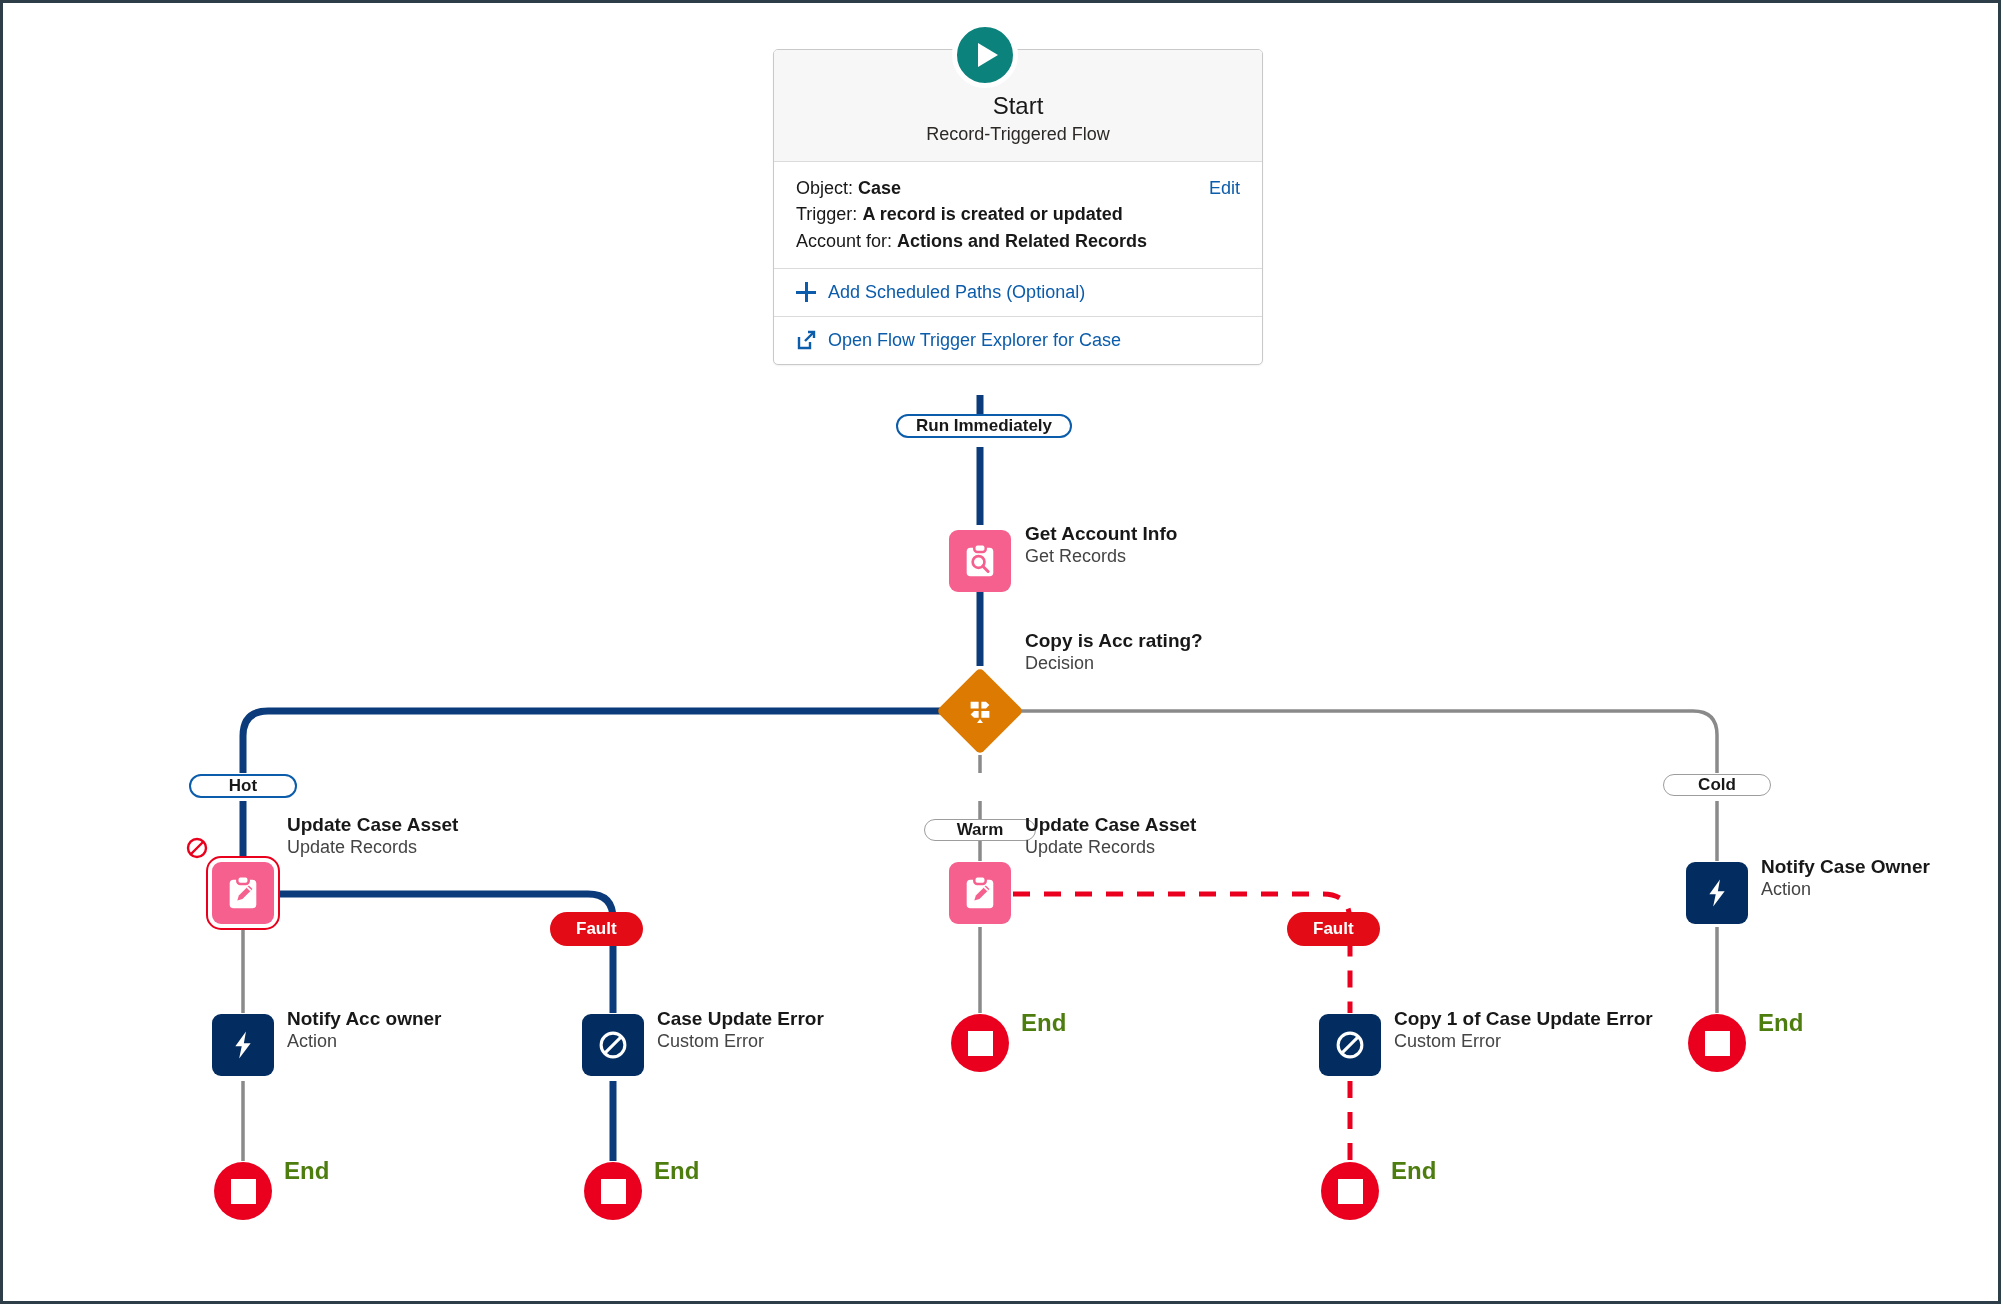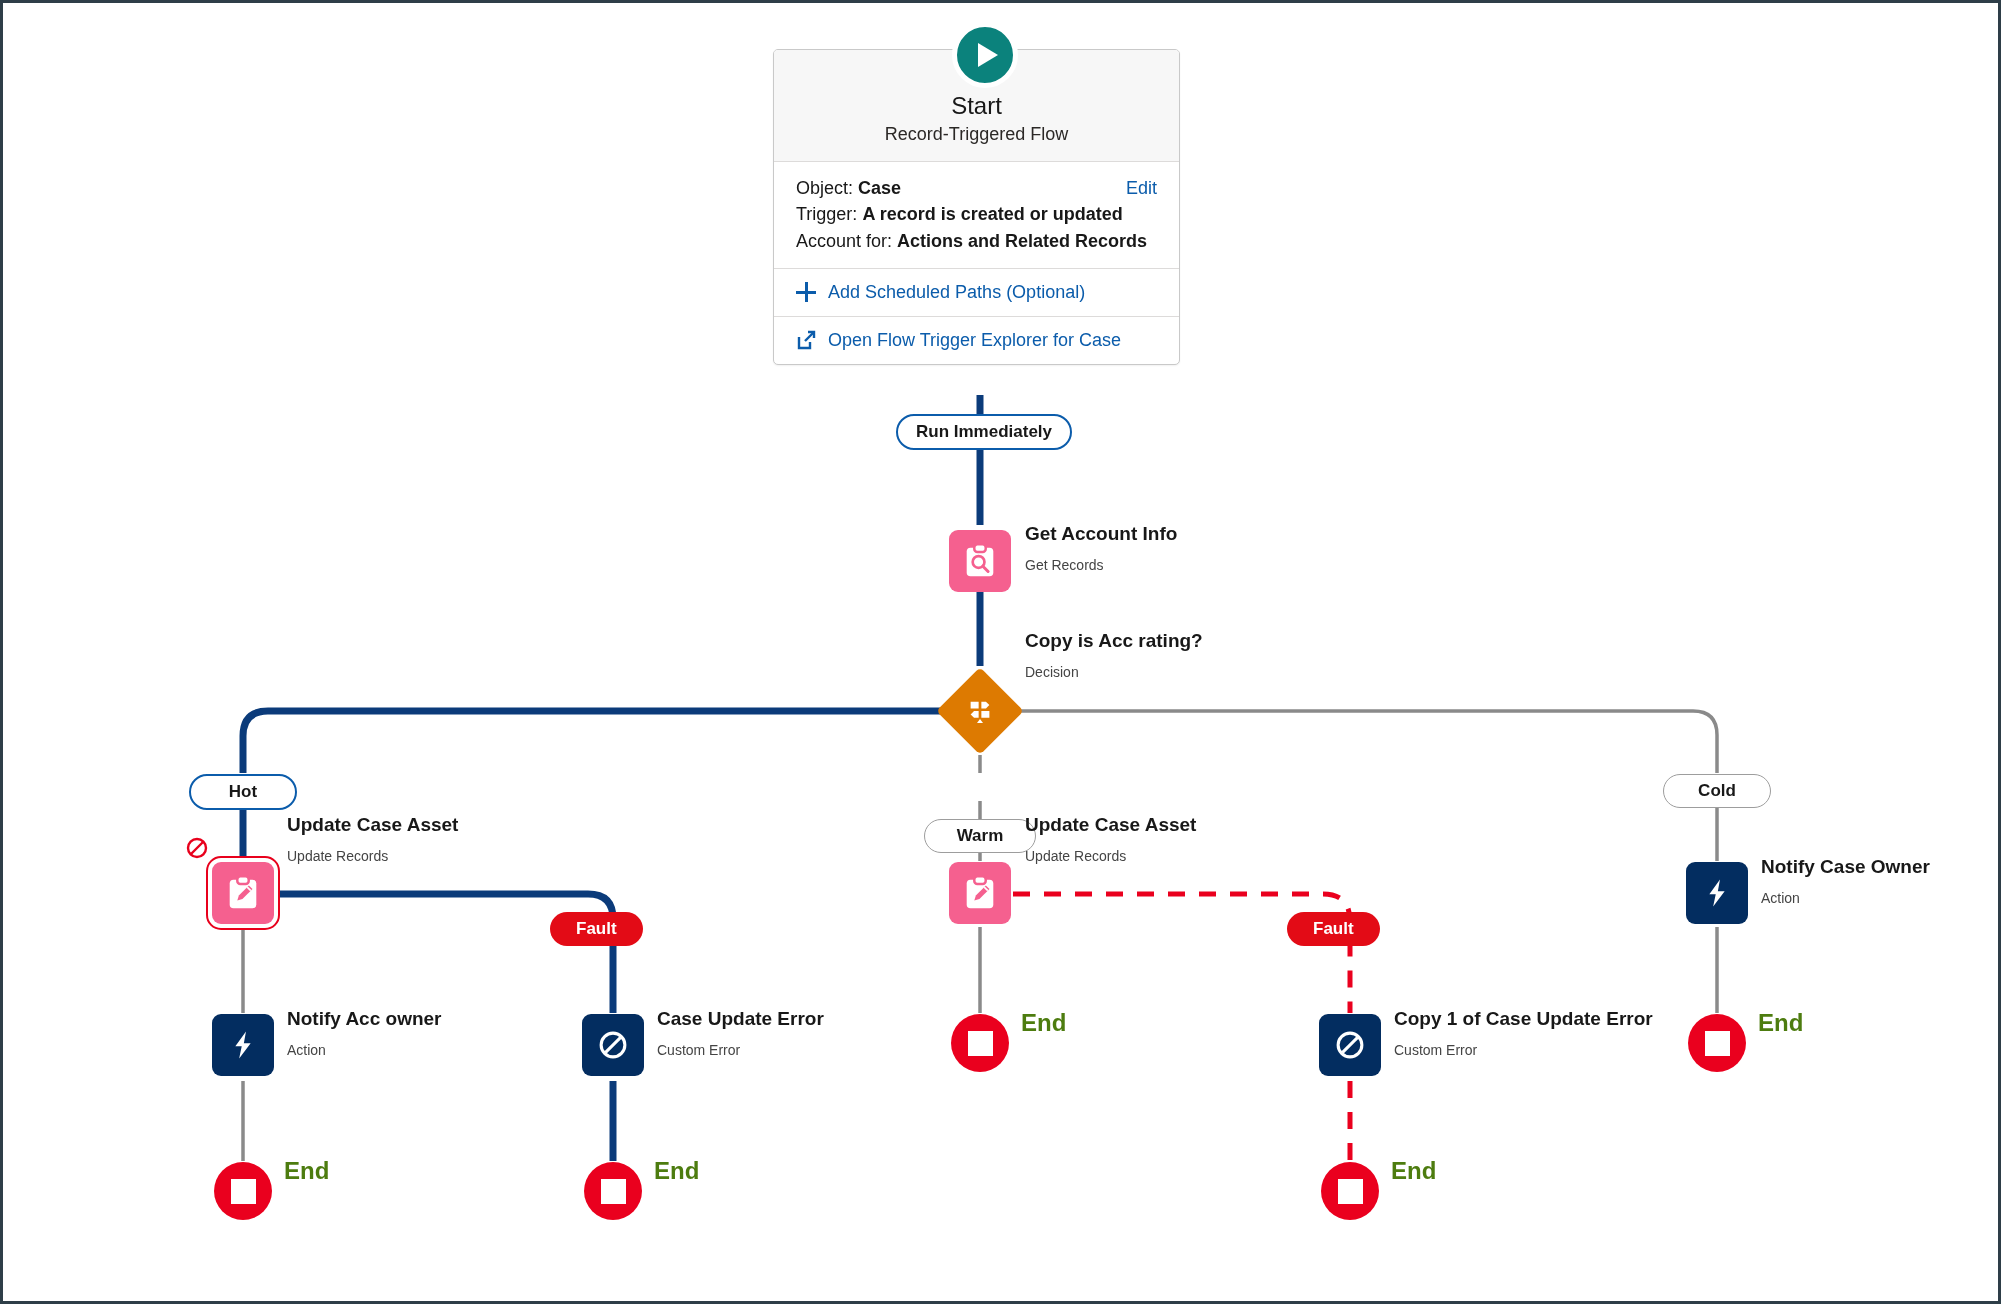--- a/index.html
+++ b/index.html
@@ -15,21 +15,21 @@
     border:3px solid #2e3e48;
     box-sizing:border-box;
     overflow:hidden;
   }
   #wires{position:absolute;left:0;top:0;width:2001px;height:1304px;pointer-events:none;}
 
   
   .start-card{
     position:absolute;
     left:770px; top:46px;
-    width:407px;
+    width:490px;
     background:#ffffff;
     border:1px solid #c9c9c9;
     border-radius:5px;
     box-sizing:border-box;
     box-shadow:0 1px 2px rgba(0,0,0,.06);
   }
   .start-head{
     background:#f7f7f7;
     border-bottom:1px solid #dddbda;
     border-radius:4px 4px 0 0;
@@ -108,21 +108,21 @@
 
   
   .pill{
     position:absolute;
     background:#ffffff;
     border:1.5px solid #9d9d9d;
     border-radius:20px;
     font-size:17px;
     font-weight:bold;
     color:#181818;
-    padding:6px 18px;
+    padding:0 18px;
     white-space:nowrap;
     box-sizing:border-box;
     text-align:center;
     cursor:pointer;
   }
   .pill.strong{border-color:#0b5cab;border-width:2px;}
 
   .fault-badge{
     position:absolute;
     background:#e30b16;
@@ -176,21 +176,21 @@
   .diamond-ico{
     position:absolute;
     width:62px;height:62px;
     display:flex;align-items:center;justify-content:center;
     pointer-events:none;
   }
 
   
   .nlabel{position:absolute;white-space:nowrap;}
   .nlabel .t1{font-size:19px;font-weight:bold;color:#181818;line-height:1.22;}
-  .nlabel .t2{font-size:14px;color:#444444;line-height:1.25;margin-top:12px;}
+  .nlabel .t2{font-size:18px;color:#444444;line-height:1.25;}
   .endlabel{
     position:absolute;
     font-size:24px;font-weight:bold;color:#4d7c0f;white-space:nowrap;
   }
 
   .block-badge{
     position:absolute;
     width:24px;height:24px;
   }
 </style>

